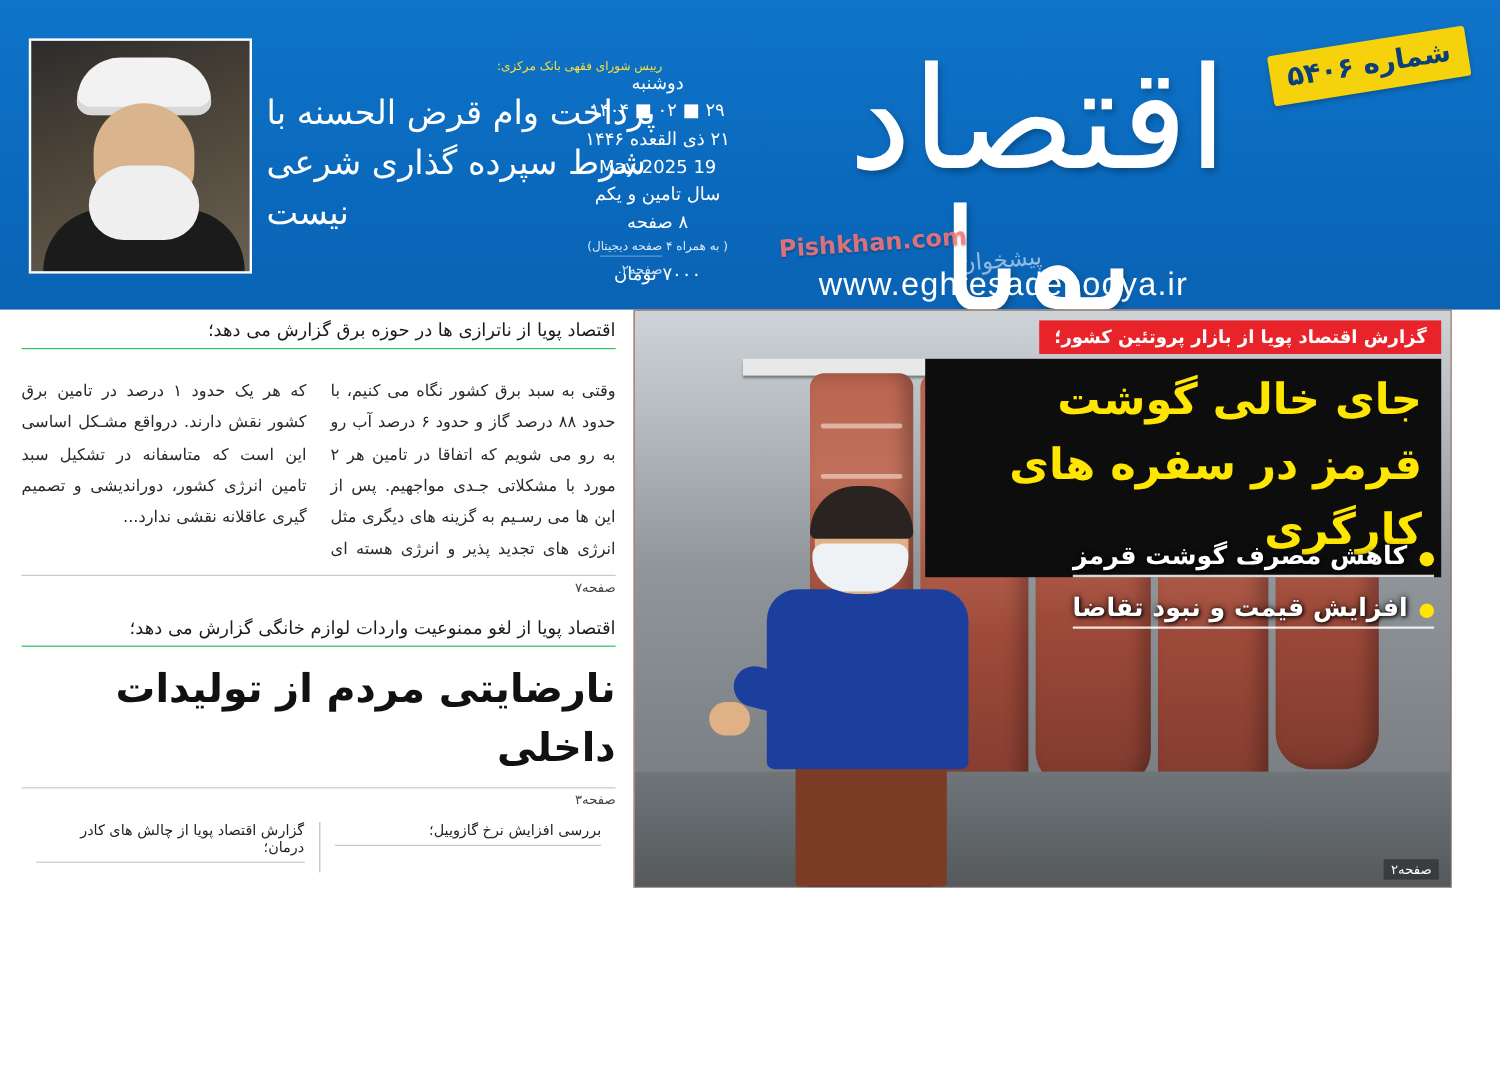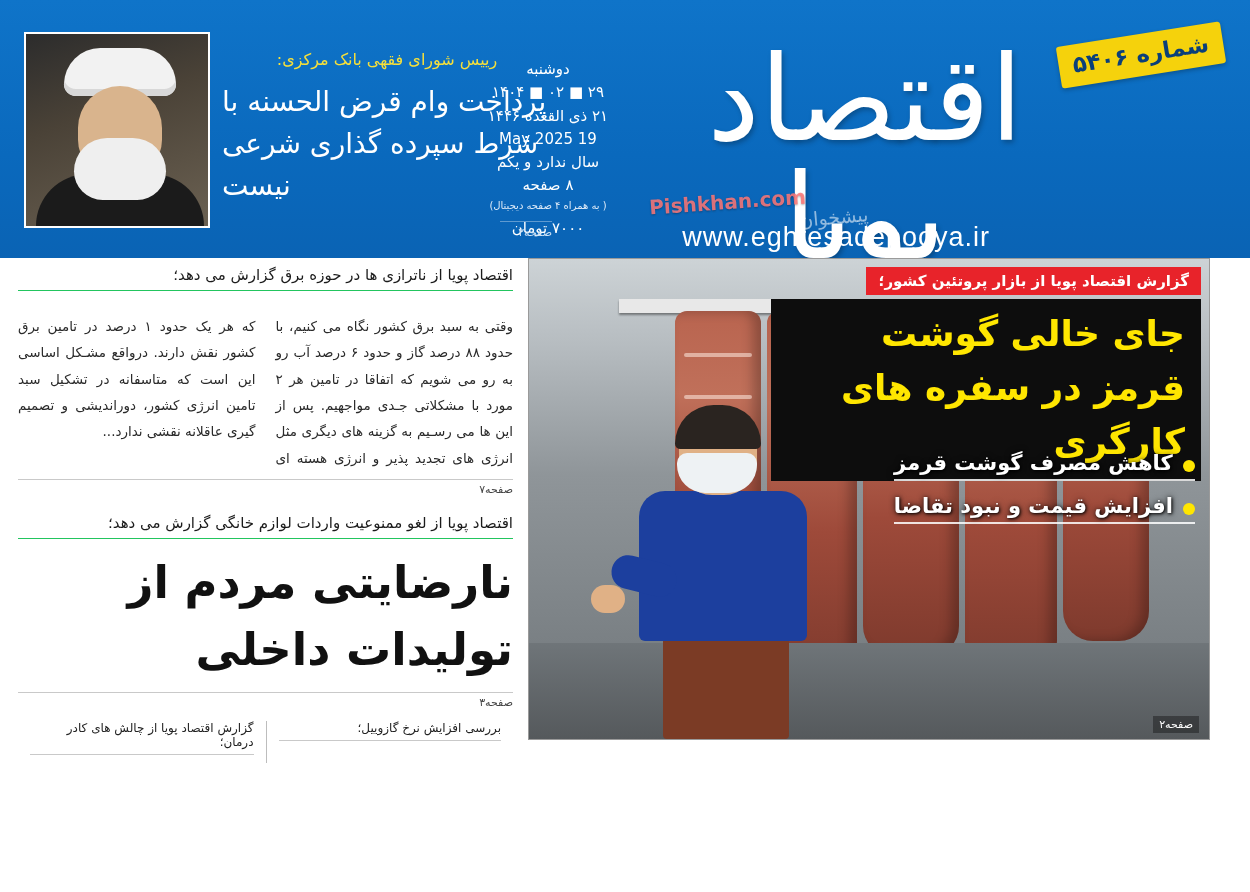--- a/index.html
+++ b/index.html
@@ -68,21 +68,21 @@
     color: #fff; font-size: 15px; line-height: 1.55;
     text-align: center; width: 140px;
   }
   .dateblock .small { font-size: 10px; color:#dceaf8; }
   .dateblock .price { font-size: 15px; margin-top: 4px; }
 
   .lead-top {
     position: absolute; top: 50px; left: 222px; width: 330px;
     text-align: left; direction: rtl;
   }
-  .lead-kicker { color: #f7e03a; font-size: 16px; margin-bottom: 12px; text-align: center; }
+  .lead-kicker { color: #f7e03a; font-size: 10px; margin-bottom: 12px; text-align: right; }
   .lead-title {
     color: #fff; font-size: 28px; font-weight: normal; line-height: 1.5;
     text-align: left;
   }
   .lead-page {
     color:#cfe4f7; font-size: 11px; margin-top: 14px; text-align: right;
     border-top: 1px solid rgba(255,255,255,.35); padding-top: 4px; width: 52px;
     margin-right: 0; margin-left: auto;
   }
   .cleric-photo {
@@ -188,21 +188,21 @@
   .news-col { position: absolute; top: 0; left: 18px; width: 495px; }
   .story { padding-top: 8px; }
   .story .kicker {
     font-size: 15px; color:#1b1b1b; text-align: right; padding-bottom: 6px;
     border-bottom: 1px solid #22c55e; margin-bottom: 10px;
   }
   .story h1 {
     font-size: 40px; font-weight: bold; line-height: 1.5; text-align: right; color:#111;
   }
   .story h2 {
-    font-size: 45px; font-weight: bold; line-height: 1.5; text-align: right; color:#111;
+    font-size: 33px; font-weight: bold; line-height: 1.5; text-align: right; color:#111;
   }
   .story .body {
     margin-top: 22px; font-size: 13.5px; line-height: 1.95; text-align: justify;
     color:#2a2a2a; column-count: 2; column-gap: 20px; direction: rtl;
   }
   .pagemark { font-size: 11px; color:#444; text-align: right; margin-top: 8px;
     border-top: 1px solid #c9c9c9; padding-top: 3px; }
 
   .two-up { display: flex; flex-direction: row-reverse; gap: 0; margin-top: 12px; }
   .two-up .col { width: 50%; padding: 0 12px; }
@@ -227,21 +227,21 @@
     <div class="watermark">Pishkhan.com</div>
     <div class="watermark2">پیشخوان</div>
 
     <div class="site-url">www.eghtesadepooya.ir</div>
 
     <div class="dateblock">
       <div>دوشنبه</div>
       <div>۲۹ ■ ۰۲ ■ ۱۴۰۴</div>
       <div>۲۱ ذی القعده ۱۴۴۶</div>
       <div>19  May  2025</div>
-      <div>سال ندارد و یکم</div>
+      <div>سال تامین و یکم</div>
       <div>۸ صفحه</div>
       <div class="small">( به همراه ۴ صفحه دیجیتال)</div>
       <div class="price">۷۰۰۰ تومان</div>
     </div>
 
     <div class="lead-top">
       <div class="lead-kicker">رییس شورای فقهی بانک مرکزی:</div>
       <div class="lead-title">پرداخت وام قرض الحسنه با شرط سپرده گذاری شرعی نیست</div>
       <div class="lead-page">صفحه۲</div>
     </div>

